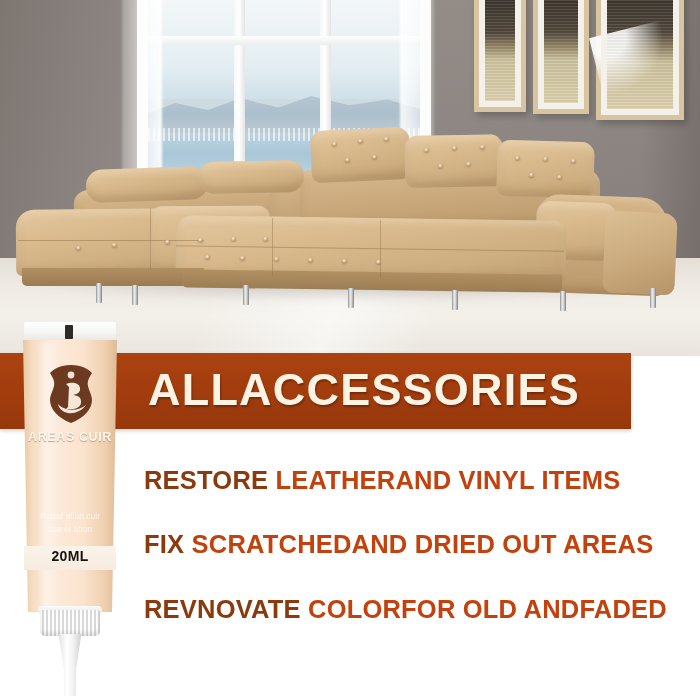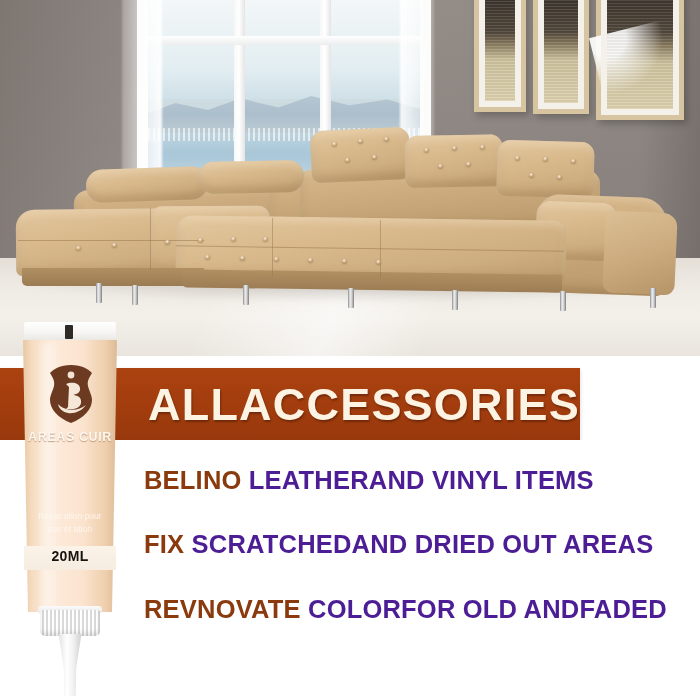--- a/index.html
+++ b/index.html
@@ -262,22 +262,22 @@
   
   .seam {
     position:absolute; height:1px;
     background: rgba(150,115,72,.5);
   }
   .seam-v { position:absolute; width:1px; background: rgba(150,115,72,.45); }
 
   
   .banner {
     position: absolute;
-    left: 0; top: 368px;
-    width: 580px; height: 76px;
+    left: 0; top: 353px;
+    width: 631px; height: 76px;
     background: linear-gradient(180deg, #ab4210 0%, #a33d0e 48%, #96380c 100%);
     box-shadow: 0 2px 4px rgba(0,0,0,0.18);
   }
   .banner-title {
     position: absolute;
     left: 148px;
     top: 50%;
     transform: translateY(-52%);
     color: #fdf3e3;
     font-size: 45px;
@@ -412,21 +412,21 @@
     letter-spacing: 0.2px;
     color: #9c4a16;
     white-space: nowrap;
   }
   .feature .lead {
     font-weight: bold;
     color: #8a3a0d;
   }
   .feature .rest {
     font-weight: bold;
-    color: #4c1d95;
+    color: #c2410c;
     margin-top: 28px;
   }
   .f1 { top: 26px; }
   .f2 { top: 90px; }
   .f3 { top: 155px; }
 </style>
 </head>
 <body>
 
 <div id="ad">
@@ -552,35 +552,35 @@
         <path d="M25 1 C14 1 8 5 4 9 C7 14 9 17 8 22 C7 27 4 31 4 36 C4 45 12 54 25 59 C38 54 46 45 46 36 C46 31 43 27 42 22 C41 17 43 14 46 9 C42 5 36 1 25 1 Z" fill="#6b3a20"></path>
         <circle cx="25" cy="11" r="3.4" fill="#f3e2d2"></circle>
         <path d="M20 20 C25 18 33 18 34 24 C35 29 29 31 26 31 C31 31 36 33 35 39 C34 45 26 46 20 45 L22 43 L23 23 Z" fill="#f6e8d8"></path>
         <path d="M12 40 C18 47 32 48 40 41 C36 47 28 50 22 49 C17 48 13 45 12 40 Z" fill="#f6e8d8"></path>
       </svg>
     </div>
 
     <div class="logo-sub">AREAS CUIR</div>
 
     <div class="tube-desc">
-      <div>Repar ation pour</div>
+      <div>Repar ation cuir</div>
       <div>cuir  et  ation</div>
     </div>
 
     <div class="tube-volband"></div>
     <div class="tube-vol">20ML</div>
 
     <div class="tube-collar-top"></div>
     <div class="tube-collar"></div>
     <div class="tube-nozzle"></div>
   </div>
 
   <div class="features">
     <div class="feature f1">
-      <span class="lead">BELINO</span><span> </span><span class="rest">LEATHERAND VINYL ITEMS</span>
+      <span class="lead">RESTORE</span><span> </span><span class="rest">LEATHERAND VINYL ITEMS</span>
     </div>
     <div class="feature f3">
       <span class="lead">REVNOVATE</span><span> </span><span class="rest">COLORFOR OLD ANDFADED</span>
     </div>
     <div class="feature f2">
       <span class="lead">FIX</span><span> </span><span class="rest">SCRATCHEDAND DRIED OUT AREAS</span>
     </div>
   </div>
 
 </div>

